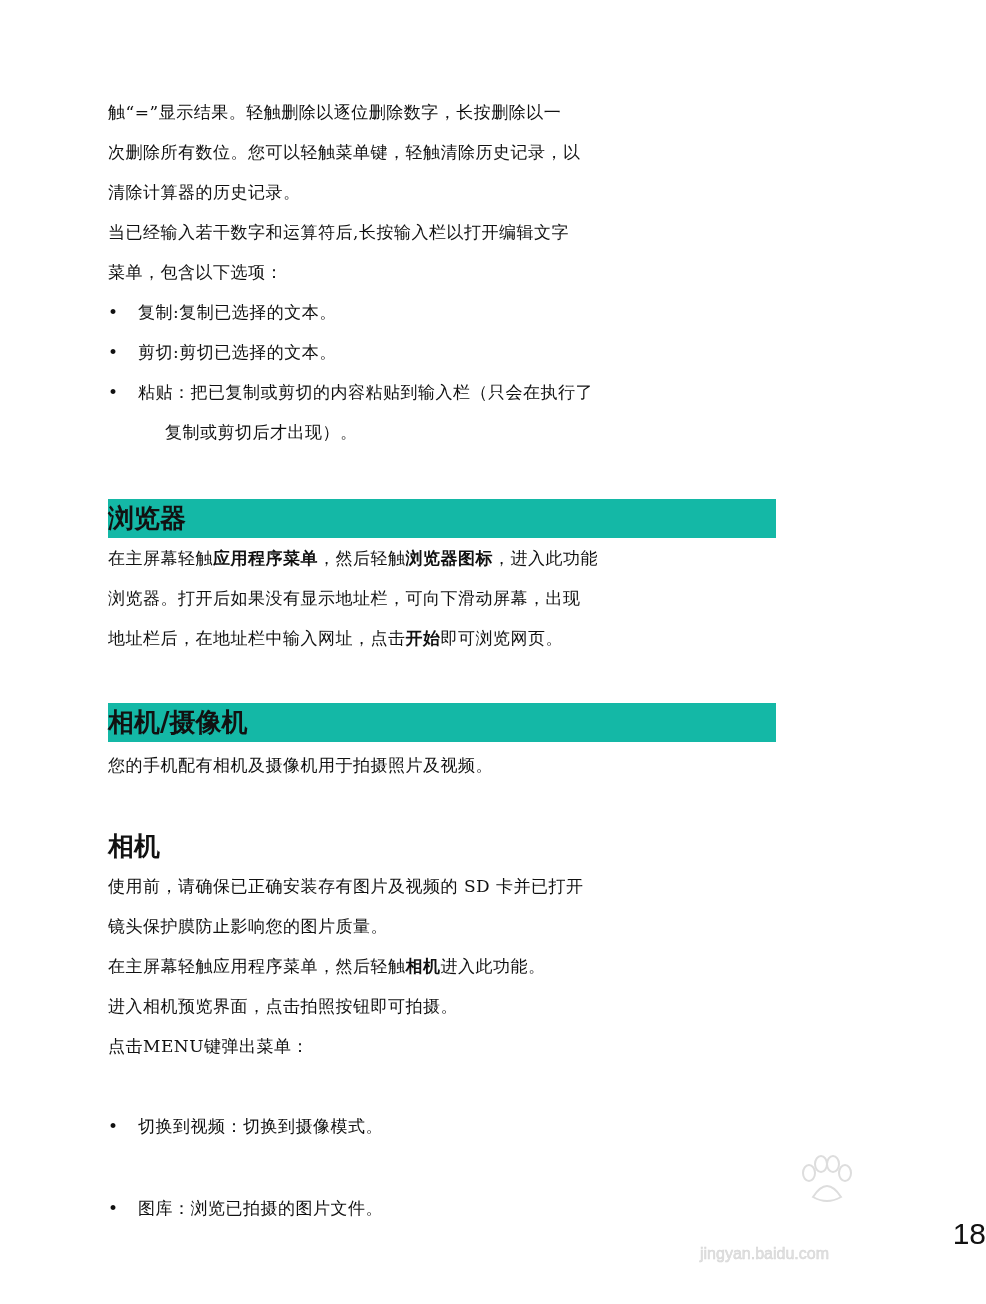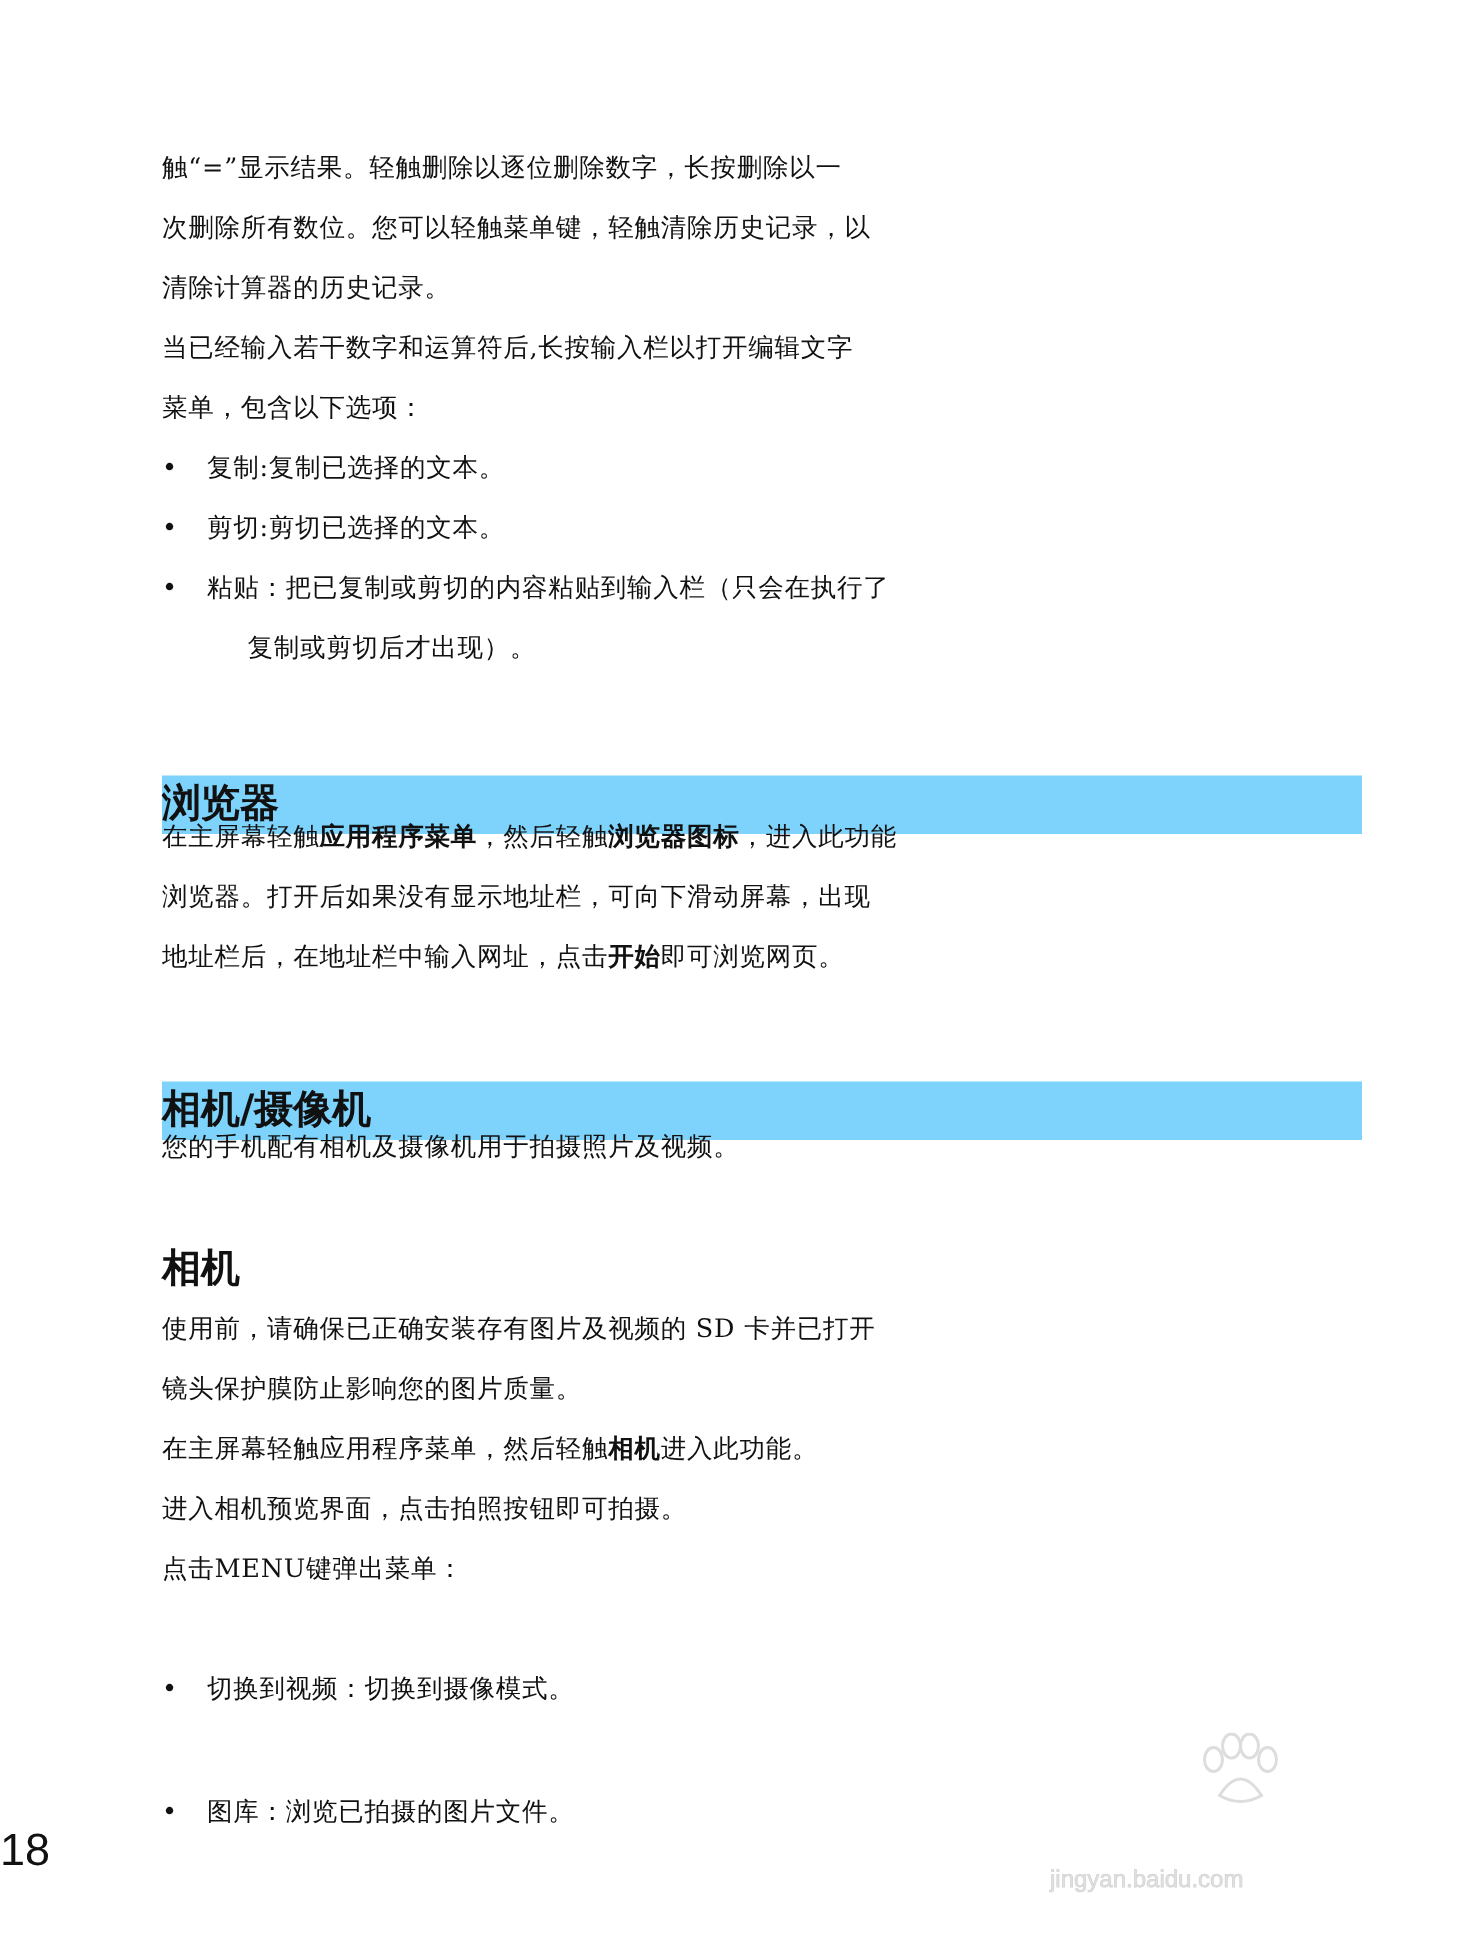--- a/index.html
+++ b/index.html
@@ -30,24 +30,23 @@
       white-space: nowrap;
       letter-spacing: 0.5px;
     }
     .bold {
       font-family: Liberation Sans, sans-serif;
       font-weight: bold;
     }
     .heading-bar {
       position: absolute;
       left: 0;
-      width: 800px;
+      width: 668px;
       height: 39px;
-      background: #7dd3fc;
-      margin-top: 18px;
+      background: #14b8a6;
     }
     .heading-text {
       position: absolute;
       left: 0;
       font-size: 26px;
       line-height: 39px;
       font-family: "DejaVu Sans", "Liberation Sans", sans-serif;
       font-weight: bold;
       white-space: nowrap;
     }
@@ -66,21 +65,21 @@
     }
     .indent {
       padding-left: 57px;
       text-align: right;
     }
     .page-number {
       position: absolute;
       left: 0;
       width: 986px;
       top: 1214px;
-      text-align: left;
+      text-align: right;
       font-family: "Liberation Sans", "DejaVu Sans", sans-serif;
       font-size: 30px;
       line-height: 40px;
     }
     .watermark {
       position: absolute;
       left: 700px;
       top: 1150px;
       width: 240px;
       height: 130px;

